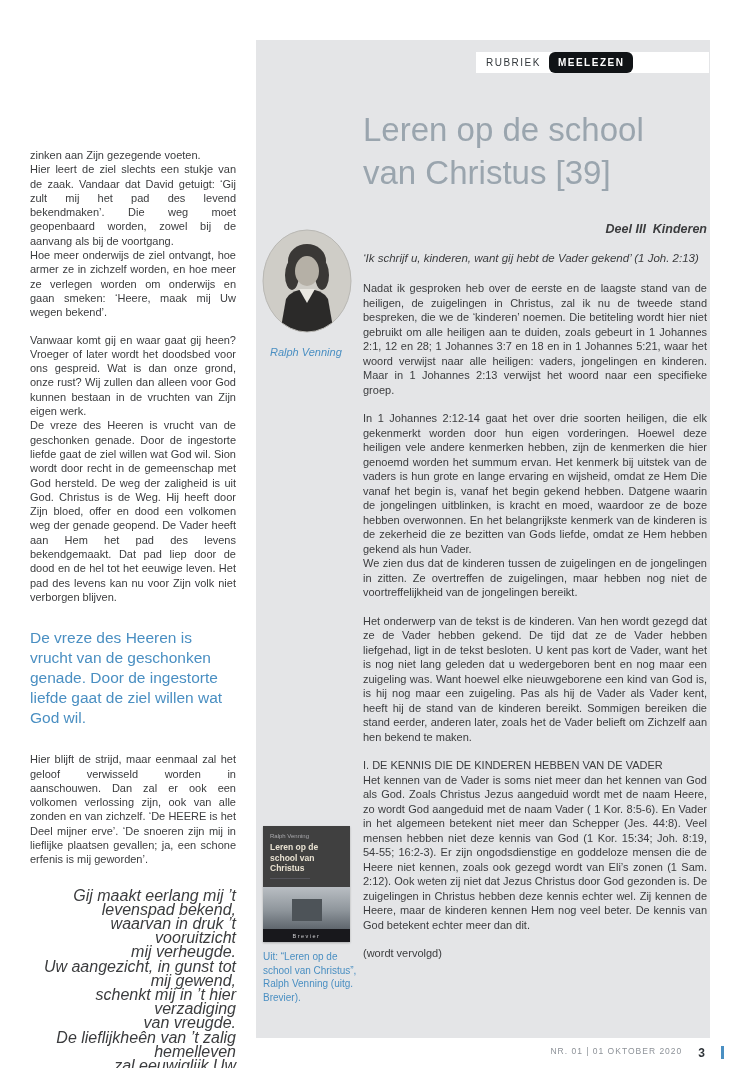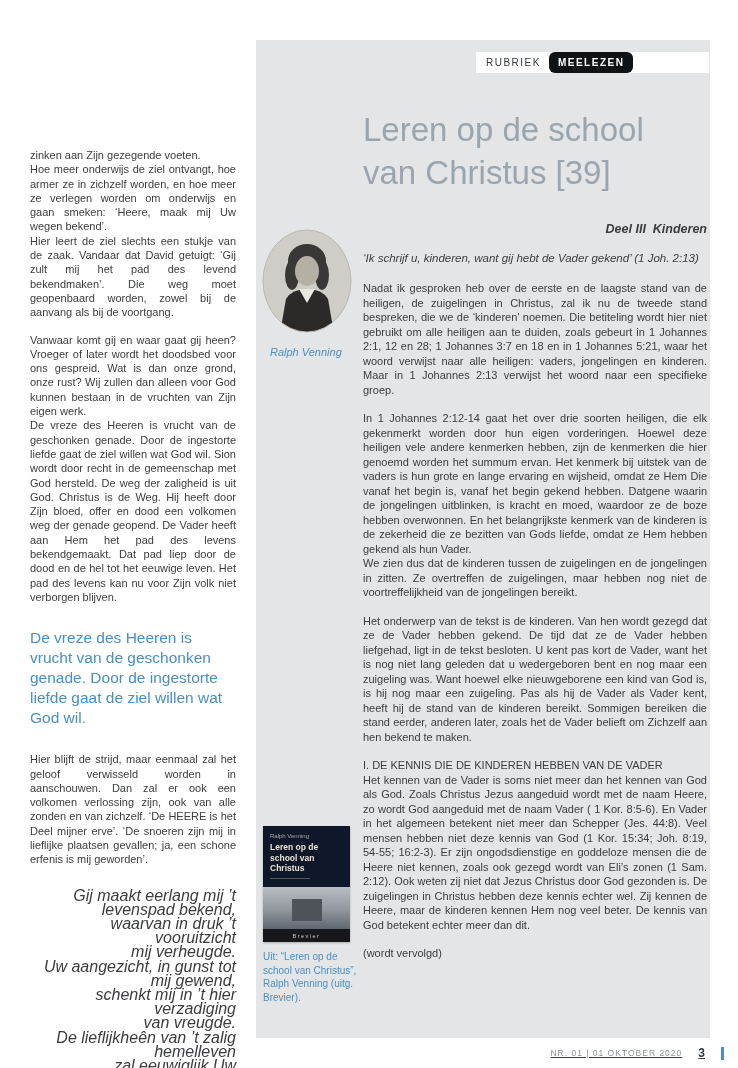--- a/index.html
+++ b/index.html
@@ -31,21 +31,21 @@
          color:#3b3c3e;text-align:justify;z-index:2;}
   .section-label{font-style:italic;font-weight:bold;font-size:12.5px;margin:0 0 14px;
          white-space:pre-wrap;text-align:right;}
   .scripture{font-style:italic;font-size:11.5px;margin:0 0 16px;text-align:left;}
   .article p{margin:0 0 14px;}
   .article p.tight{margin-bottom:0;}
   .article .heading{margin:0;text-align:left;}
   .article .closing{margin:0;}
 
   
-  .book{position:absolute;left:263px;top:826px;width:87px;height:116px;background:#0f172a;
+  .book{position:absolute;left:263px;top:826px;width:87px;height:116px;background:#404040;
         display:flex;flex-direction:column;z-index:2;box-shadow:0 1px 2px rgba(0,0,0,.25);}
   .book-author{font-size:6px;color:#a9a9ad;padding:7px 7px 0;}
   .book-title{font-size:8.5px;color:#e9e2d2;line-height:1.25;padding:3px 7px 0;font-weight:bold;}
   .book-sub{height:3px;margin:4px 7px 0;border-top:1px solid #55555c;width:40px;}
   .book-photo{margin-top:auto;height:42px;
         background:linear-gradient(180deg,#b9bec3 0%,#8f969c 55%,#5f666d 100%);}
   .book-photo .bldg{width:30px;height:22px;background:#4d5358;margin:12px auto 0;}
   .book-publisher{height:13px;background:#18181c;color:#cfcfd2;font-size:5.5px;letter-spacing:1.5px;
         display:flex;align-items:center;justify-content:center;}
   .book-caption{position:absolute;left:263px;top:950px;width:94px;color:#4a8fc2;
@@ -55,22 +55,22 @@
   .left-col{position:absolute;left:30px;top:148px;width:206px;font-size:11px;line-height:14.3px;
         color:#3b3c3e;text-align:justify;}
   .left-col p{margin:0;}
   .left-col p.space{margin-top:13px;}
   .pullquote{margin:24px 0 24px;color:#4a8fc2;font-size:15.5px;line-height:20px;text-align:left;}
   .poem{margin-top:22px;padding-left:10px;font-style:italic;font-size:16px;line-height:14.2px;
         text-align:right;}
   .end-icon{display:inline-block;margin-left:6px;vertical-align:-1px;}
 
   
-  .footer{position:absolute;left:256px;right:14px;top:1046px;display:flex;align-items:center;
-        justify-content:flex-end;gap:16px;z-index:2;text-decoration:underline;}
+  .footer{position:absolute;left:256px;right:14px;top:1046px;display:flex;align-items:flex-start;
+        justify-content:flex-end;gap:16px;z-index:2;}
   .footer-issue{font-size:8.5px;letter-spacing:1px;color:#8d9298;}
   .footer-page{font-size:12px;font-weight:bold;color:#2e3338;}
   .footer-bar{width:3px;height:13px;background:#4a8fc2;}
 </style>
 </head>
 <body>
 
 <div class="page">
 
   <div class="panel"></div>
@@ -125,22 +125,22 @@
     <div class="book-sub"></div>
     <div class="book-photo">
       <div class="bldg"></div>
     </div>
     <div class="book-publisher">Brevier</div>
   </div>
   <div class="book-caption">Uit: “Leren op de school van Christus”, Ralph Venning (uitg. Brevier).</div>
 
   <div class="left-col">
     <p>zinken aan Zijn gezegende voeten.</p>
+    <p>Hier leert de ziel slechts een stukje van de zaak. Vandaar dat David getuigt: ‘Gij zult mij het pad des levend bekendmaken’. Die weg moet geopenbaard worden, zowel bij de aanvang als bij de voortgang.</p>
     <p>Hoe meer onderwijs de ziel ontvangt, hoe armer ze in zichzelf worden, en hoe meer ze verlegen worden om onderwijs en gaan smeken: ‘Heere, maak mij Uw wegen bekend’.</p>
-    <p>Hier leert de ziel slechts een stukje van de zaak. Vandaar dat David getuigt: ‘Gij zult mij het pad des levend bekendmaken’. Die weg moet geopenbaard worden, zowel bij de aanvang als bij de voortgang.</p>
     <p class="space">Vanwaar komt gij en waar gaat gij heen? Vroeger of later wordt het doodsbed voor ons gespreid. Wat is dan onze grond, onze rust? Wij zullen dan alleen voor God kunnen bestaan in de vruchten van Zijn eigen werk.</p>
     <p>De vreze des Heeren is vrucht van de geschonken genade. Door de ingestorte liefde gaat de ziel willen wat God wil. Sion wordt door recht in de gemeenschap met God hersteld. De weg der zaligheid is uit God. Christus is de Weg. Hij heeft door Zijn bloed, offer en dood een volkomen weg der genade geopend. De Vader heeft aan Hem het pad des levens bekendgemaakt. Dat pad liep door de dood en de hel tot het eeuwige leven. Het pad des levens kan nu voor Zijn volk niet verborgen blijven.</p>
     <div class="pullquote">De vreze des Heeren is vrucht van de geschonken genade. Door de ingestorte liefde gaat de ziel willen wat God wil.</div>
     <p>Hier blijft de strijd, maar eenmaal zal het geloof verwisseld worden in aanschouwen. Dan zal er ook een volkomen verlossing zijn, ook van alle zonden en van zichzelf. ‘De HEERE is het Deel mijner erve’. ‘De snoeren zijn mij in lieflijke plaatsen gevallen; ja, een schone erfenis is mij geworden’.</p>
     <div class="poem">
       <div>Gij maakt eerlang mij ’t levenspad bekend,</div>
       <div>waarvan in druk ’t vooruitzicht</div>
       <div>mij verheugde.</div>
       <div>Uw aangezicht, in gunst tot mij gewend,</div>
       <div>schenkt mij in ’t hier verzadiging</div>

